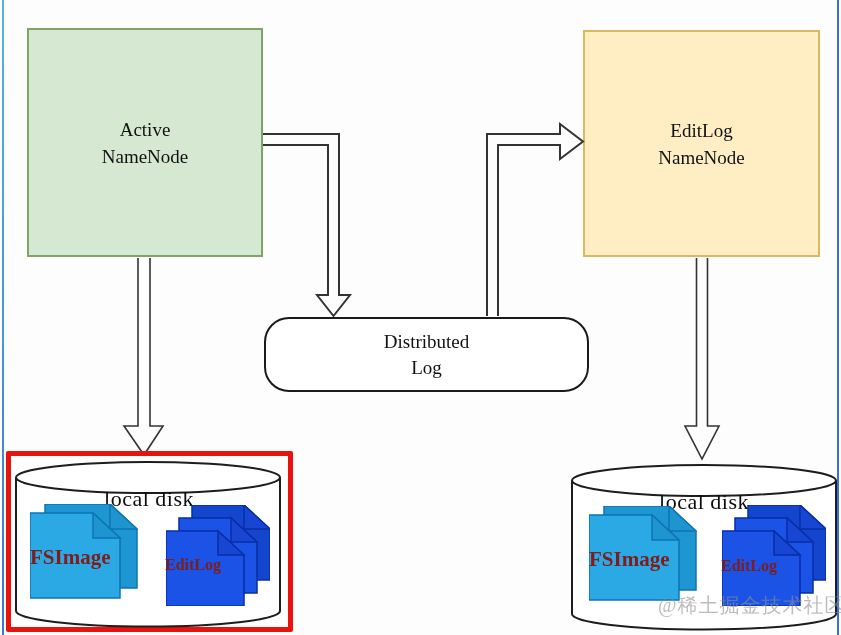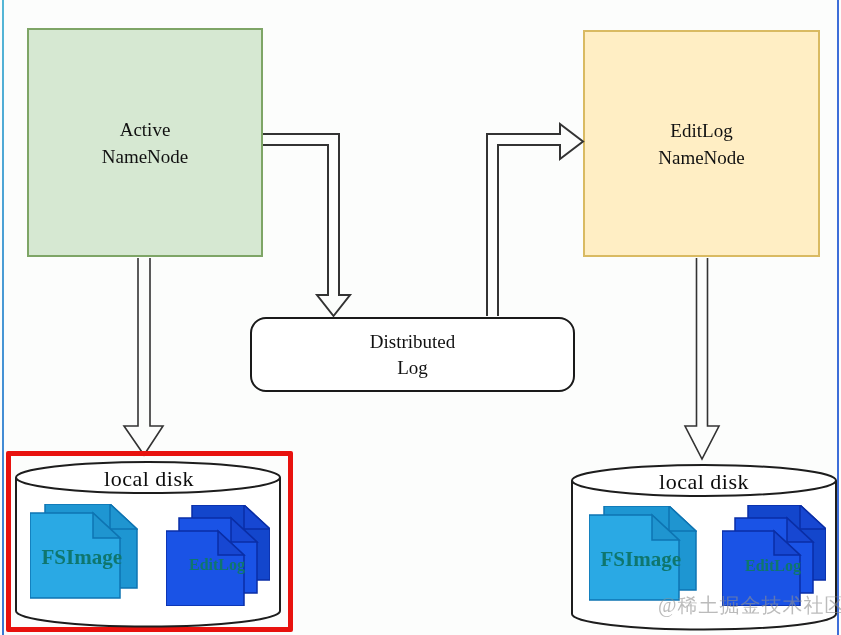--- a/index.html
+++ b/index.html
@@ -11,41 +11,42 @@
   .edge-line.left{left:2px;background:linear-gradient(#54b7d6,#3a78d4);}
   .edge-line.right{left:837px;background:#3d6ed8;}
 
   .node{
     position:absolute;display:flex;flex-direction:column;align-items:center;justify-content:center;
     box-sizing:border-box;text-align:center;color:#111;
     font-size:19px;line-height:27px;
   }
   .node.active{left:27px;top:28px;width:236px;height:229px;background:#d6e8d2;border:2px solid #7ea566;}
   .node.standby{left:583px;top:30px;width:237px;height:227px;background:#ffeec4;border:2px solid #d9ba62;}
-  .node.dlog{left:250px;top:317px;width:325px;height:75px;background:#ffffff;border:2px solid #1a1a1a;border-radius:16px;font-size:19px;line-height:26px;}
+  .node.dlog{left:264px;top:317px;width:325px;height:75px;background:#ffffff;border:2px solid #1a1a1a;border-radius:25px;font-size:19px;line-height:26px;}
 
   svg.connectors{position:absolute;left:0;top:0;z-index:1;}
 
   .highlight-box{
     position:absolute;left:6px;top:451px;width:287px;height:181px;
     box-sizing:border-box;border:5px solid #e8120e;border-radius:2px;z-index:2;
   }
   .disk-svg{position:absolute;z-index:3;}
   .disk-svg.left-disk{left:14px;top:459px;}
   .disk-svg.right-disk{left:569px;top:462px;}
   .disk-title{
     position:absolute;width:270px;text-align:center;font-size:22px;color:#0c0c0c;z-index:4;
     letter-spacing:0.5px;
+    margin-top:20px;
   }
   .disk-title.left-disk{left:14px;top:466px;}
   .disk-title.right-disk{left:569px;top:469px;}
 
   .file-icon{position:absolute;z-index:4;}
   .file-label{
-    position:absolute;z-index:5;text-align:right;color:#0f766e;font-weight:bold;
+    position:absolute;z-index:5;text-align:left;color:#7f1d1d;font-weight:bold;
   }
   .fsimage-label{width:92px;font-size:21px;}
   .fsimage-label.ld{left:30px;top:545px;}
   .fsimage-label.rd{left:589px;top:547px;}
   .editlog-label{width:80px;font-size:16px;}
   .editlog-label.ld{left:165px;top:556px;}
   .editlog-label.rd{left:721px;top:557px;}
 
   .watermark{
     position:absolute;left:658px;top:592px;z-index:6;

